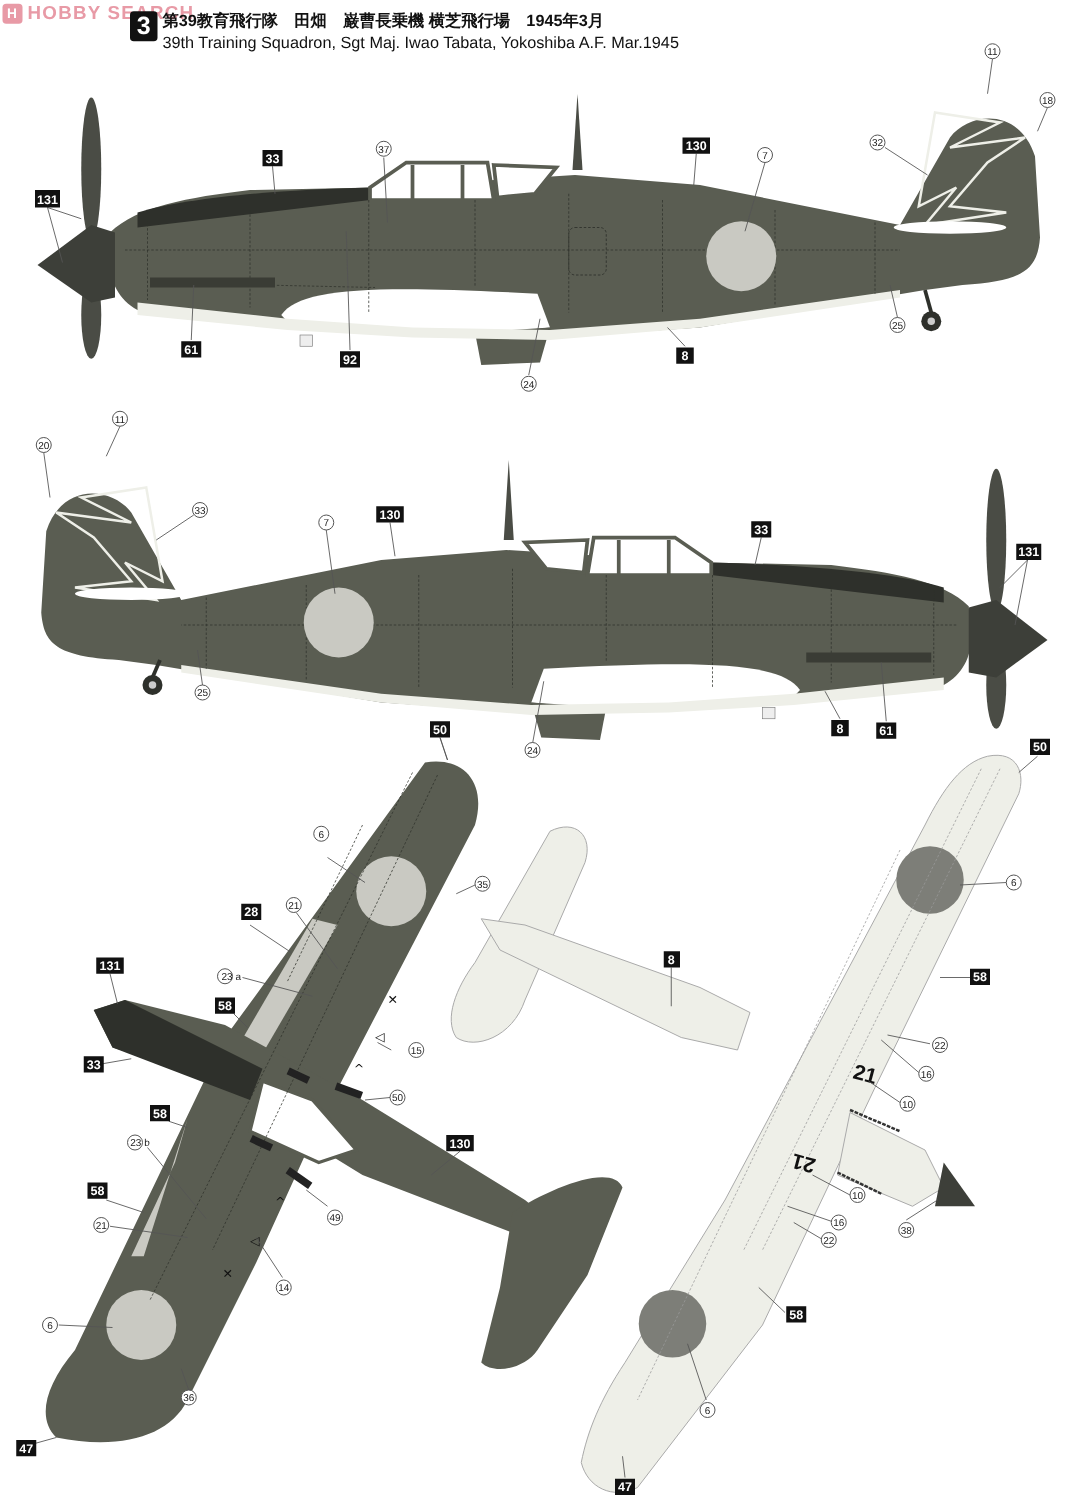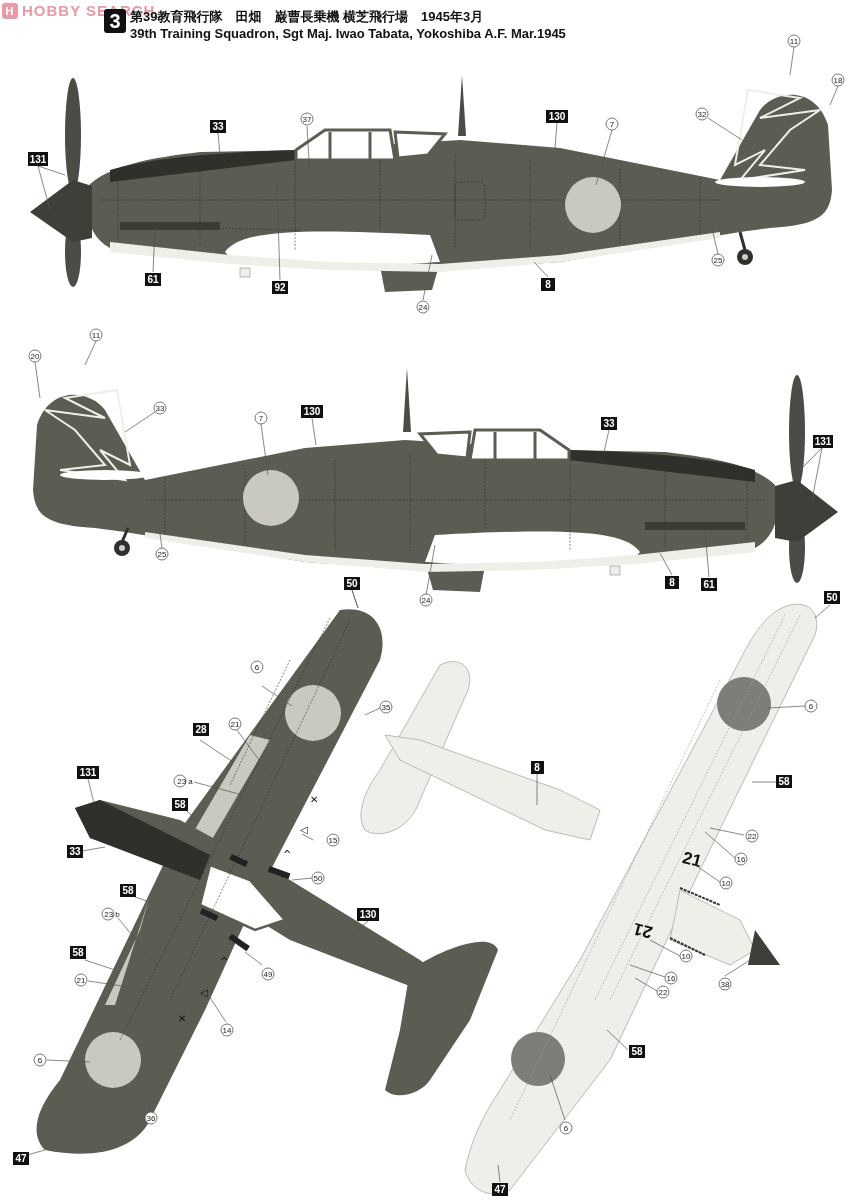--- a/index.html
+++ b/index.html
@@ -2,21 +2,21 @@
 <html><head>
 <meta charset="utf-8">
 <style>
   html, body { margin:0; padding:0; background:#ffffff; }
   body { width:865px; height:1200px; position:relative; overflow:hidden; font-family:"Liberation Sans", sans-serif; }
   .watermark { position:absolute; left:2px; top:2px; display:flex; align-items:center; gap:4px; color:#e89aa6; font-weight:bold; font-size:15px; letter-spacing:1px; }
   .watermark .logo { width:16px; height:16px; background:#e89aa6; border-radius:3px; color:#fff; font-size:11px; display:flex; align-items:center; justify-content:center; }
   .header { position:absolute; left:104px; top:5px; }
   .badge { position:absolute; left:0; top:4px; width:22px; height:24px; background:#111; color:#fff; font-weight:bold; font-size:20px; display:flex; align-items:center; justify-content:center; border-radius:3px; }
   .title-jp { position:absolute; left:26px; top:3px; white-space:nowrap; font-size:13px; font-weight:bold; color:#111; }
-  .title-en { position:absolute; left:26px; top:21px; white-space:nowrap; font-size:13px; font-weight:bold; color:#111; }
+  .title-en { position:absolute; left:26px; top:21px; white-space:nowrap; font-size:13px; font-weight:normal; color:#111; }
   svg.art { position:absolute; left:0; top:0; }
   .sq { fill:#111; }
   .sqt { fill:#fff; font-family:"Liberation Sans", sans-serif; font-weight:bold; font-size:10px; text-anchor:middle; }
   .ci { fill:#fff; stroke:#555; stroke-width:0.8; }
   .cit { fill:#222; font-family:"Liberation Sans", sans-serif; font-size:8px; text-anchor:middle; }
   .ld { stroke:#555; stroke-width:0.7; fill:none; }
   .pl { stroke:#2f312b; stroke-width:0.6; stroke-dasharray:2 1.5; fill:none; }
 </style>
 </head>
 <body>

